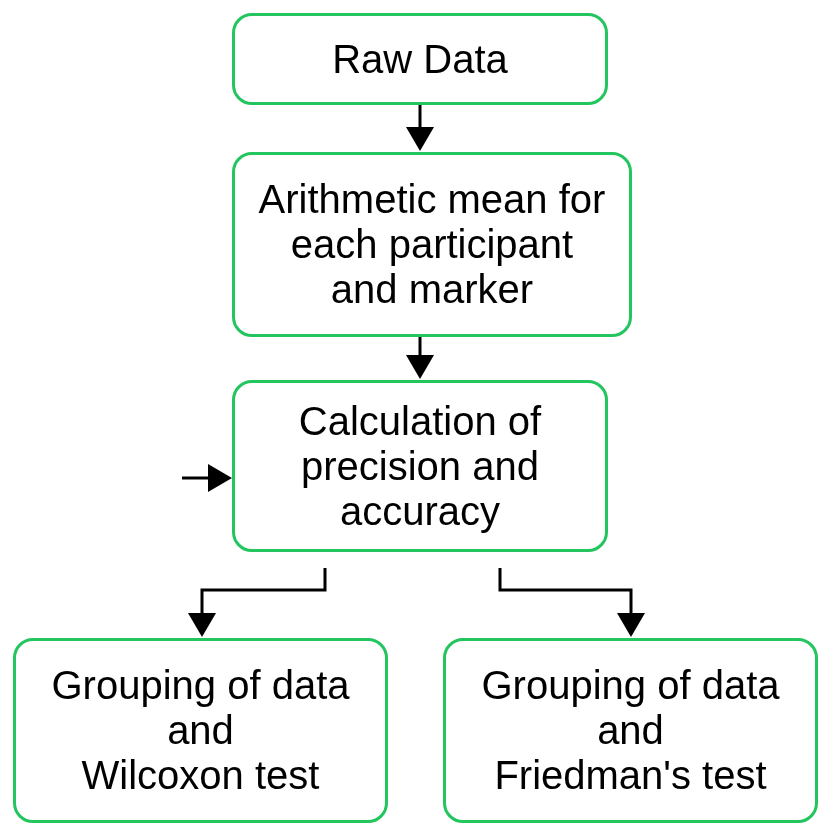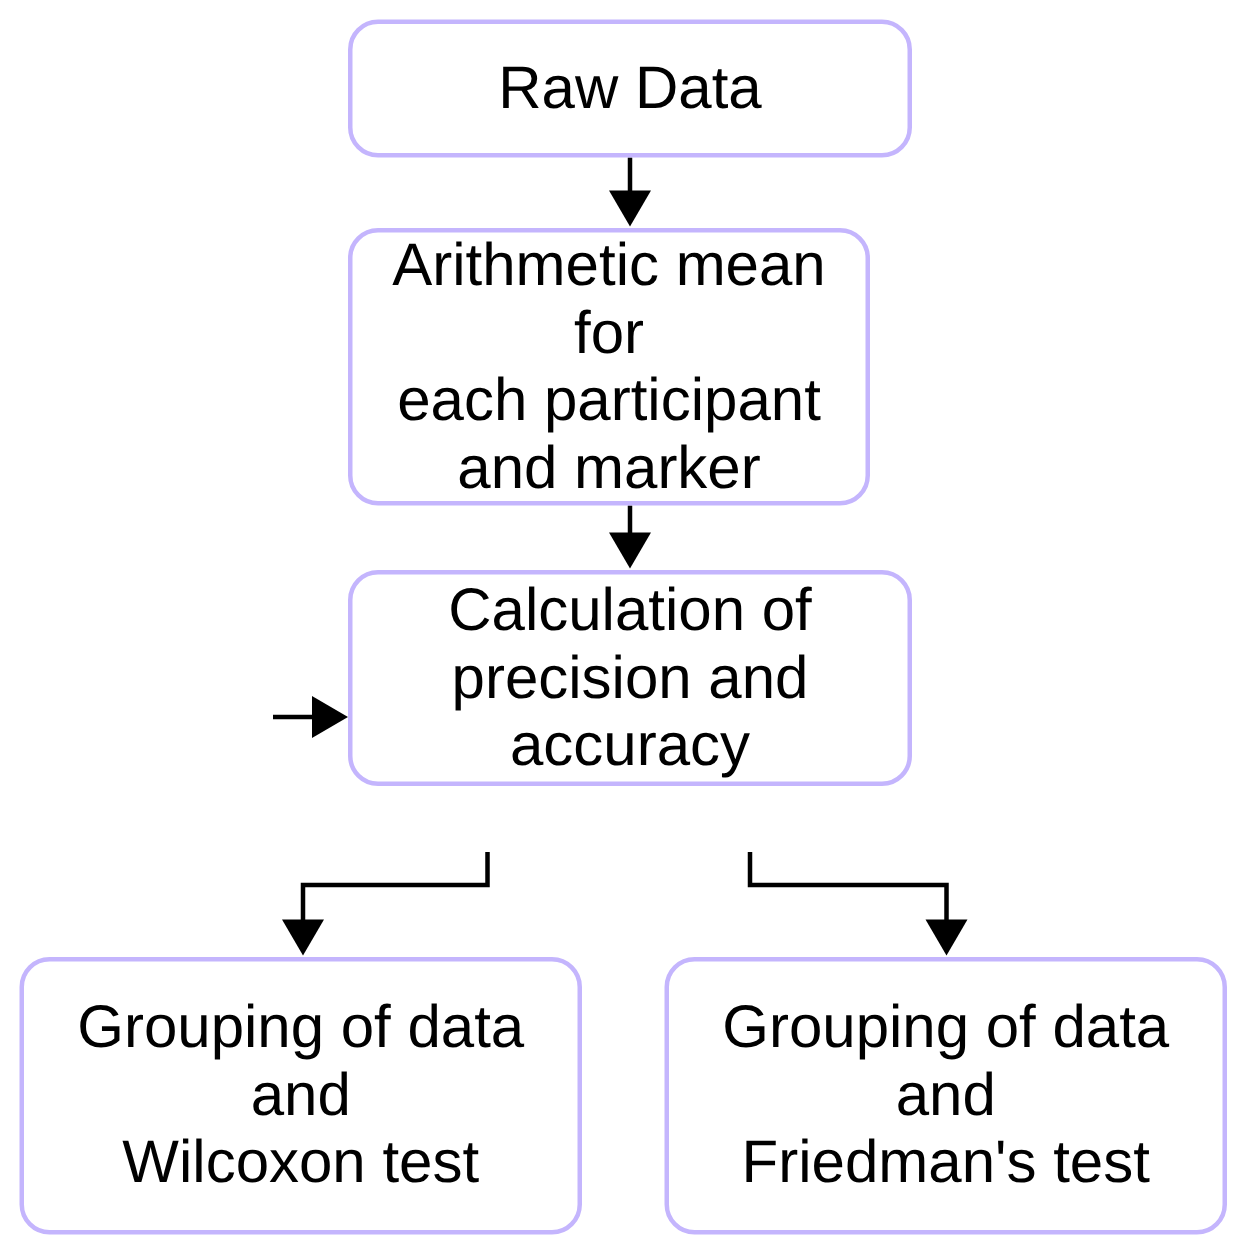--- a/index.html
+++ b/index.html
@@ -12,37 +12,37 @@
     width: 833px;
     height: 840px;
     background: #ffffff;
     font-family: "Liberation Sans", sans-serif;
     color: #000000;
     overflow: hidden;
   }
   .node {
     position: absolute;
     box-sizing: border-box;
-    border: 3px solid #c4b5fd;
+    border: 3px solid #22c55e;
     border-radius: 20px;
     background: #ffffff;
     display: flex;
     align-items: center;
     justify-content: center;
     text-align: center;
     font-size: 40px;
     line-height: 45px;
   }
   .node-label {
     white-space: pre-line;
   }
   #node-raw      { left: 232px; top: 13px;  width: 376px; height: 92px;  }
-  #node-mean     { left: 232px; top: 152px; width: 348px; height: 185px; }
+  #node-mean     { left: 232px; top: 152px; width: 400px; height: 185px; }
   #node-steady   { left: 13px;  top: 420px; width: 169px; height: 117px; border-radius: 16px; }
-  #node-calc     { left: 232px; top: 380px; width: 376px; height: 144px; text-align: center; }
+  #node-calc     { left: 232px; top: 380px; width: 376px; height: 172px; text-align: center; }
   #node-wilcoxon { left: 13px;  top: 638px; width: 375px; height: 185px; }
   #node-friedman { left: 443px; top: 638px; width: 375px; height: 185px; }
   svg.edges {
     position: absolute;
     left: 0;
     top: 0;
     width: 833px;
     height: 840px;
     pointer-events: none;
   }

